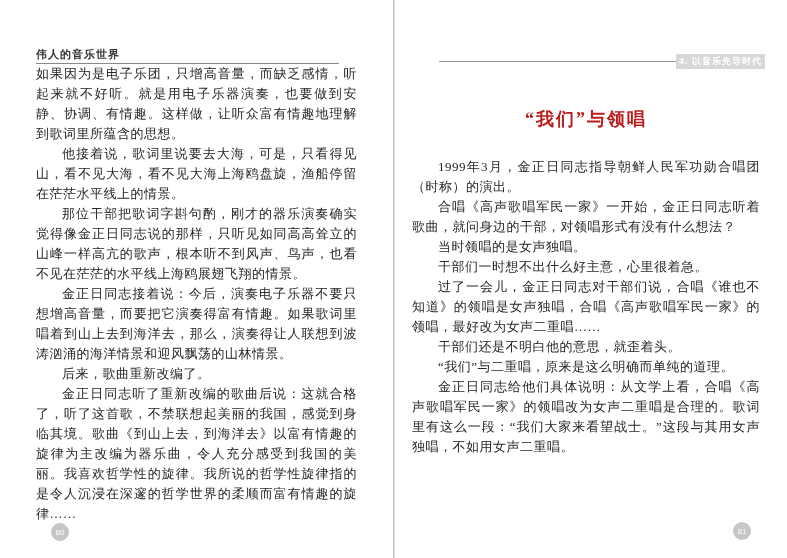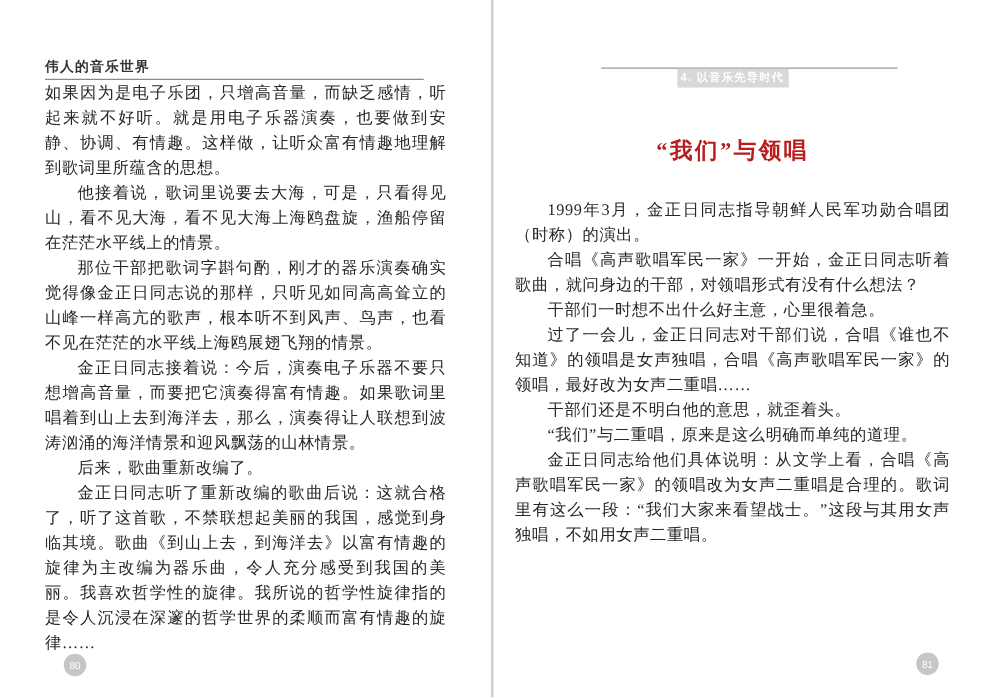--- a/index.html
+++ b/index.html
@@ -30,21 +30,21 @@
   }
   .lp-body { width:321px; }
   
   .page-right {
     width:394px; height:558px;
     box-sizing:border-box;
     padding:0 27px 0 19px;
   }
   .rp-header {
     margin-top:54px;
-    display:flex; align-items:center;flex-direction:column;
+    display:flex; align-items:center;
   }
   .rp-header .rule {
     flex:0 0 auto; width:237px; height:0;
     border-top:1px solid #9a9a9a;
     margin-left:27px;
   }
   .rp-header .spacer { flex:1; }
   .chapter-badge {
     flex:0 0 auto;
     width:89px; height:15px;
@@ -108,20 +108,21 @@
   <div class="page-right">
     <div class="rp-header">
       <div class="rule"></div>
       <div class="spacer"></div>
       <div class="chapter-badge">4.  以音乐先导时代</div>
     </div>
     <h1 class="rp-title">“我们”与领唱</h1>
     <div class="rp-body">
         <p class="para indent">1999年3月，金正日同志指导朝鲜人民军功勋合唱团（时称）的演出。</p>
         <p class="para indent">合唱《高声歌唱军民一家》一开始，金正日同志听着歌曲，就问身边的干部，对领唱形式有没有什么想法？</p>
+        <p class="para indent">当时领唱的是女声独唱。</p>
         <p class="para indent">干部们一时想不出什么好主意，心里很着急。</p>
         <p class="para indent">过了一会儿，金正日同志对干部们说，合唱《谁也不知道》的领唱是女声独唱，合唱《高声歌唱军民一家》的领唱，最好改为女声二重唱……</p>
         <p class="para indent">干部们还是不明白他的意思，就歪着头。</p>
         <p class="para indent">“我们”与二重唱，原来是这么明确而单纯的道理。</p>
         <p class="para indent">金正日同志给他们具体说明：从文学上看，合唱《高声歌唱军民一家》的领唱改为女声二重唱是合理的。歌词里有这么一段：“我们大家来看望战士。”这段与其用女声独唱，不如用女声二重唱。</p>
       </div>
   </div>
 
 </div>
 

